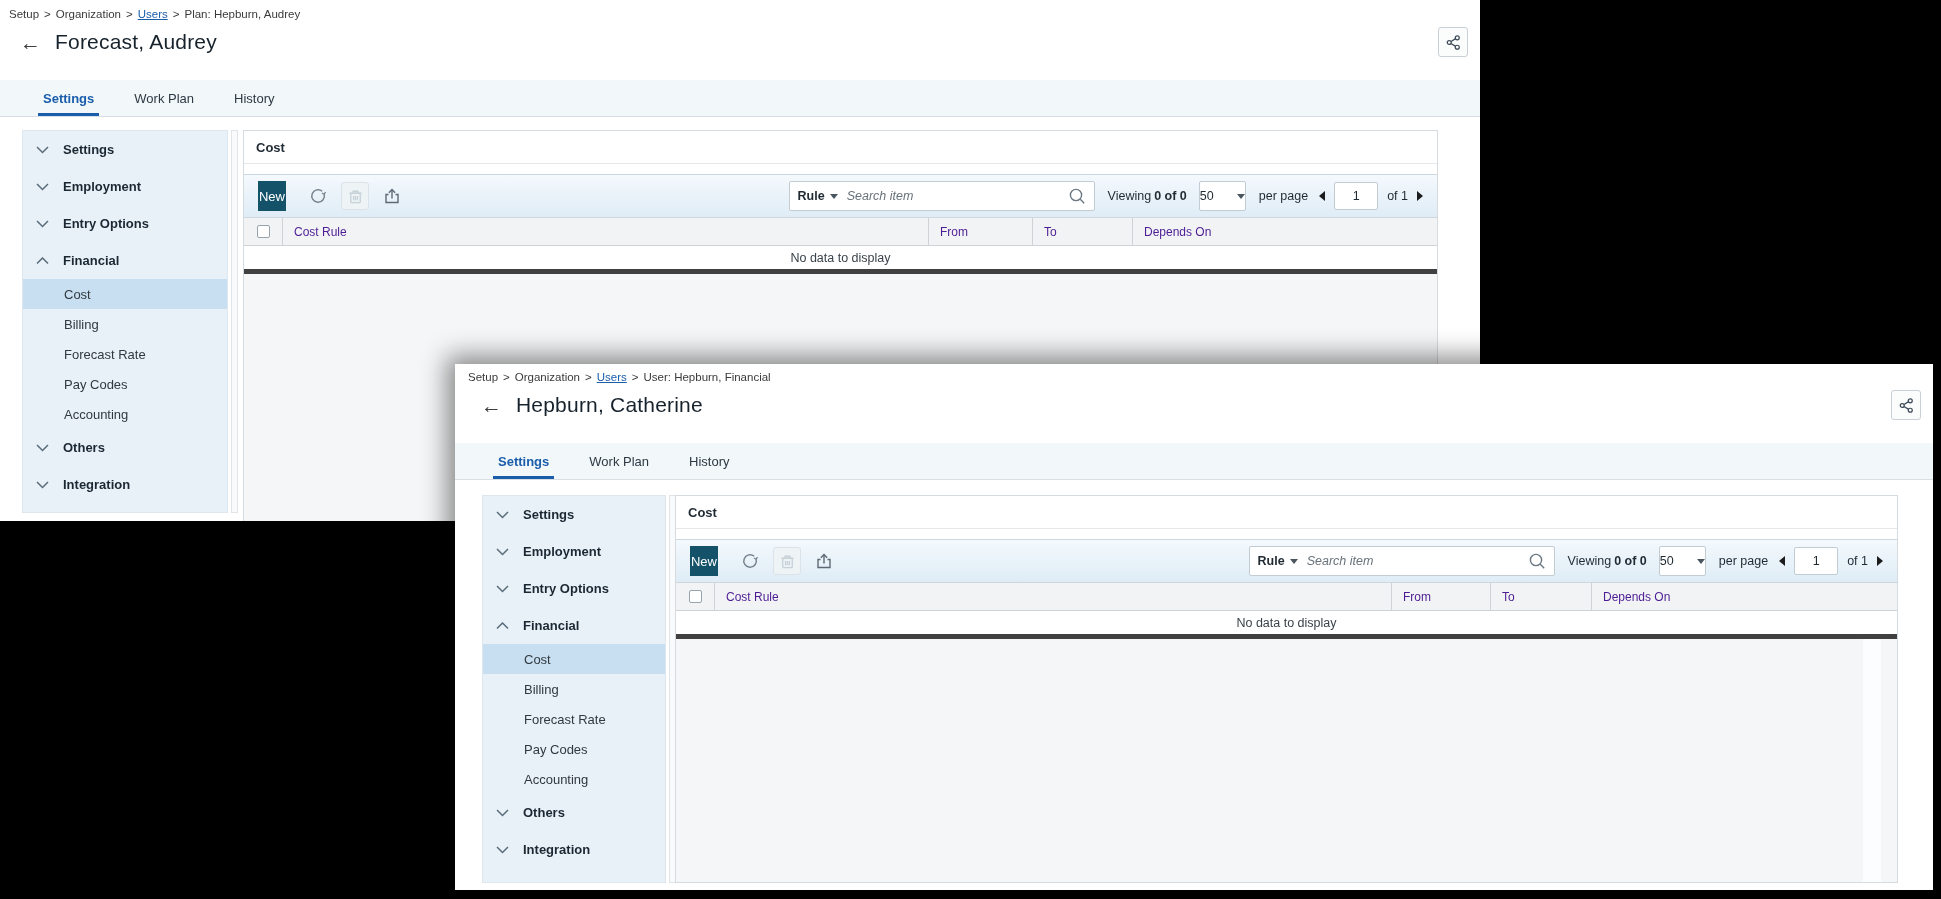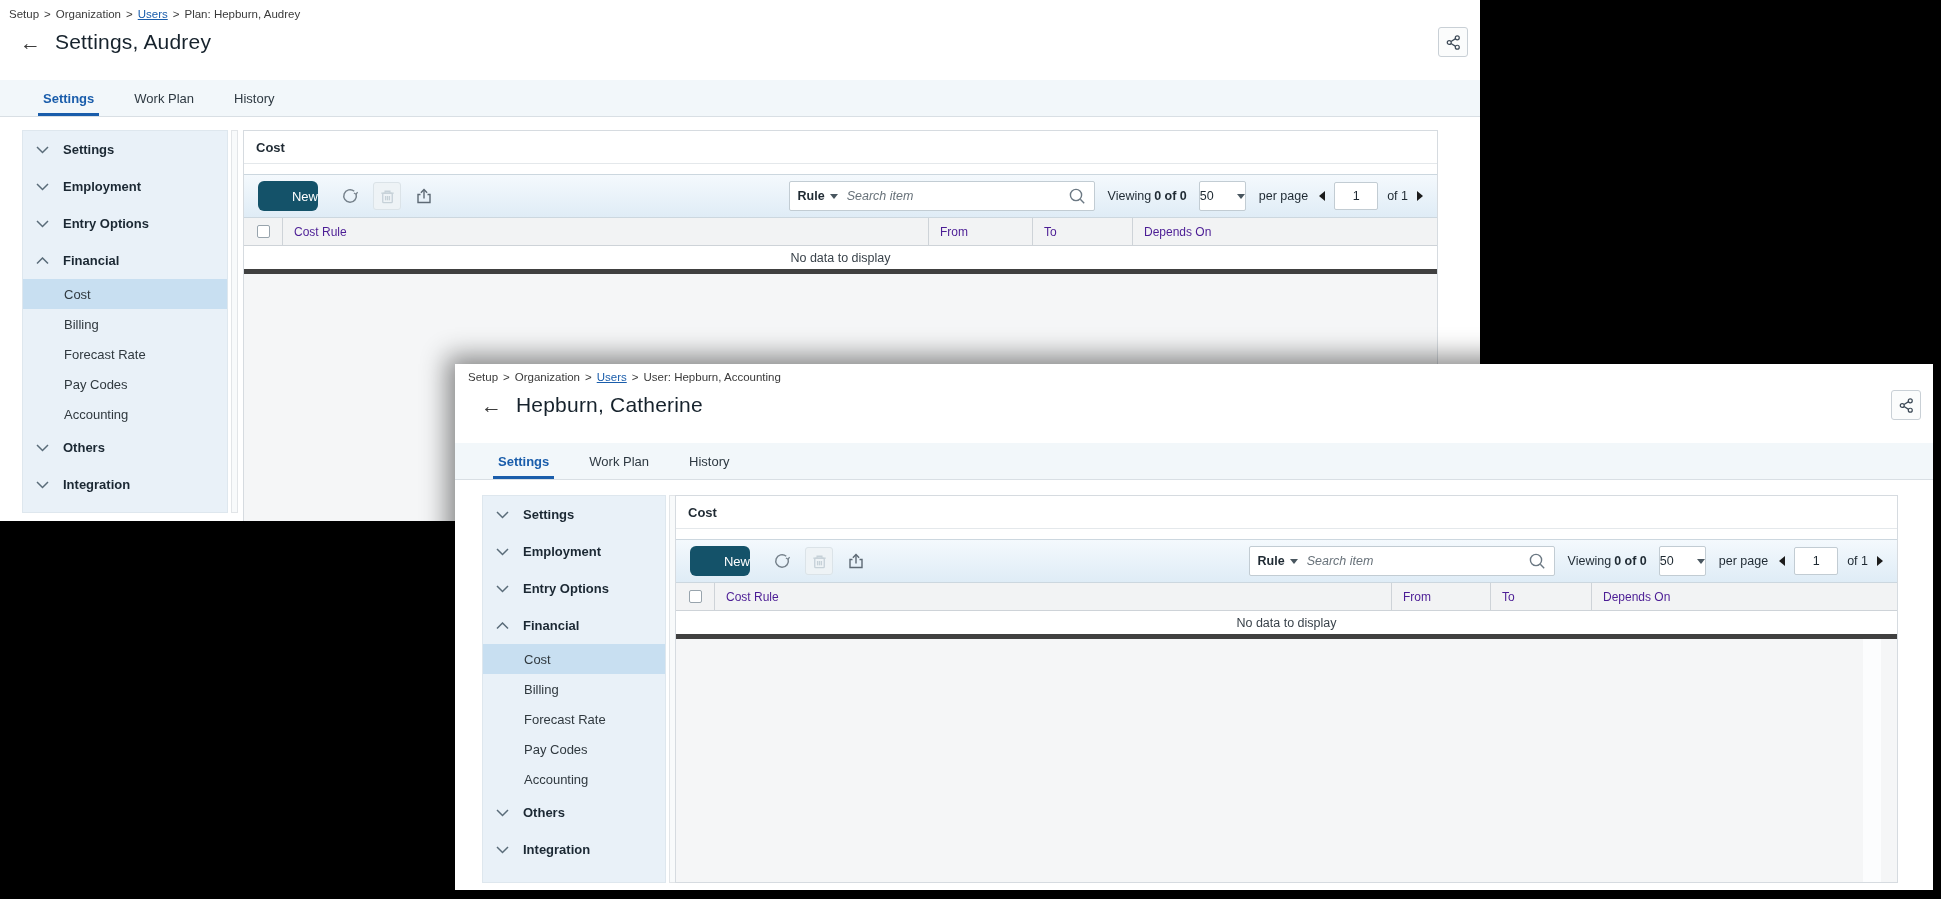--- a/index.html
+++ b/index.html
@@ -56,22 +56,22 @@
 
   
   .panel { position: absolute; background: #fff; border: 1px solid #d6dbe0; display: flex; flex-direction: column; }
   .win1 .panel { left: 243px; top: 130px; width: 1195px; height: 392px; border-bottom: none; }
   .win2 .panel { left: 220px; top: 131px; width: 1223px; bottom: 7px; }
   .panel-header { height: 33px; flex: none; border-bottom: 1px solid #e4e8eb; display: flex; align-items: center;
                   padding-left: 12px; font-weight: bold; font-size: 13px; color: #1f2a33; }
   .toolbar-gap { height: 10px; flex: none; background: #fff; }
   .toolbar { height: 44px; flex: none; border-top: 1px solid #ccd7df; border-bottom: 1px solid #ccd7df;
              background: linear-gradient(#f4f9fd, #dfecf6); display: flex; align-items: center; padding: 0 14px; }
-  .btn-new { width: 60px; height: 30px; background: #145269; color: #fff; font-size: 13px; border: none;
-             border-radius: 6px; margin-right: 18px; cursor: pointer; font-family: inherit; text-align: right; }
+  .btn-new { width: 28px; height: 30px; background: #145269; color: #fff; font-size: 13px; border: none;
+             border-radius: 0; margin-right: 18px; cursor: pointer; font-family: inherit; }
   .icon-btn { width: 28px; height: 28px; display: flex; align-items: center; justify-content: center;
               margin-right: 9px; background: transparent; border: 1px solid transparent; cursor: pointer; }
   .icon-btn.disabled { background: #eef3f6; border: 1px solid #dbe3e8; border-radius: 3px; cursor: default; }
 
   .search-box { margin-left: auto; width: 306px; height: 30px; background: #fff; border: 1px solid #c2ccd3;
                 border-radius: 2px; display: flex; align-items: center; padding: 12px 8px; }
   .filter-label { font-weight: bold; font-size: 12.5px; color: #1f2a33; margin-right: 5px; cursor: pointer; }
   .caret { width: 0; height: 0; border-left: 4px solid transparent; border-right: 4px solid transparent;
            border-top: 5px solid #49565f; cursor: pointer; }
   .search-box .caret { margin-right: 9px; }
@@ -112,21 +112,21 @@
 <body>
 
 <div class="window win1">
 
   <div class="breadcrumb">
     <span>Setup</span><span class="sep">&gt;</span><span>Organization</span><span class="sep">&gt;</span><span class="bc-link">Users</span><span class="sep">&gt;</span><span>Plan: Hepburn, Audrey</span>
   </div>
 
   <div class="title-row">
     <span class="back-arrow">←</span>
-    <span class="page-title">Settings, Audrey</span>
+    <span class="page-title">Forecast, Audrey</span>
     <span class="share-btn">
       <svg width="17" height="17" viewBox="0 0 18 18" fill="none" stroke="#3d4a57" stroke-width="1.3">
           <circle cx="13" cy="4" r="2.1"></circle>
           <circle cx="4.5" cy="9" r="2.1"></circle>
           <circle cx="13" cy="14" r="2.1"></circle>
           <line x1="6.4" y1="8" x2="11.2" y2="4.9"></line>
           <line x1="6.4" y1="10" x2="11.2" y2="13.1"></line>
         </svg>
     </span>
   </div>
@@ -274,21 +274,21 @@
       <span class="th th-depends">Depends On</span>
     </div>
     <div class="empty-row">No data to display</div>
     <div class="grey-fill"></div>
   </div>
 </div>
 
 <div class="window win2">
 
   <div class="breadcrumb">
-    <span>Setup</span><span class="sep">&gt;</span><span>Organization</span><span class="sep">&gt;</span><span class="bc-link">Users</span><span class="sep">&gt;</span><span>User: Hepburn, Accounting</span>
+    <span>Setup</span><span class="sep">&gt;</span><span>Organization</span><span class="sep">&gt;</span><span class="bc-link">Users</span><span class="sep">&gt;</span><span>User: Hepburn, Financial</span>
   </div>
 
   <div class="title-row">
     <span class="back-arrow">←</span>
     <span class="page-title">Hepburn, Catherine</span>
     <span class="share-btn">
       <svg width="17" height="17" viewBox="0 0 18 18" fill="none" stroke="#3d4a57" stroke-width="1.3">
           <circle cx="13" cy="4" r="2.1"></circle>
           <circle cx="4.5" cy="9" r="2.1"></circle>
           <circle cx="13" cy="14" r="2.1"></circle>

